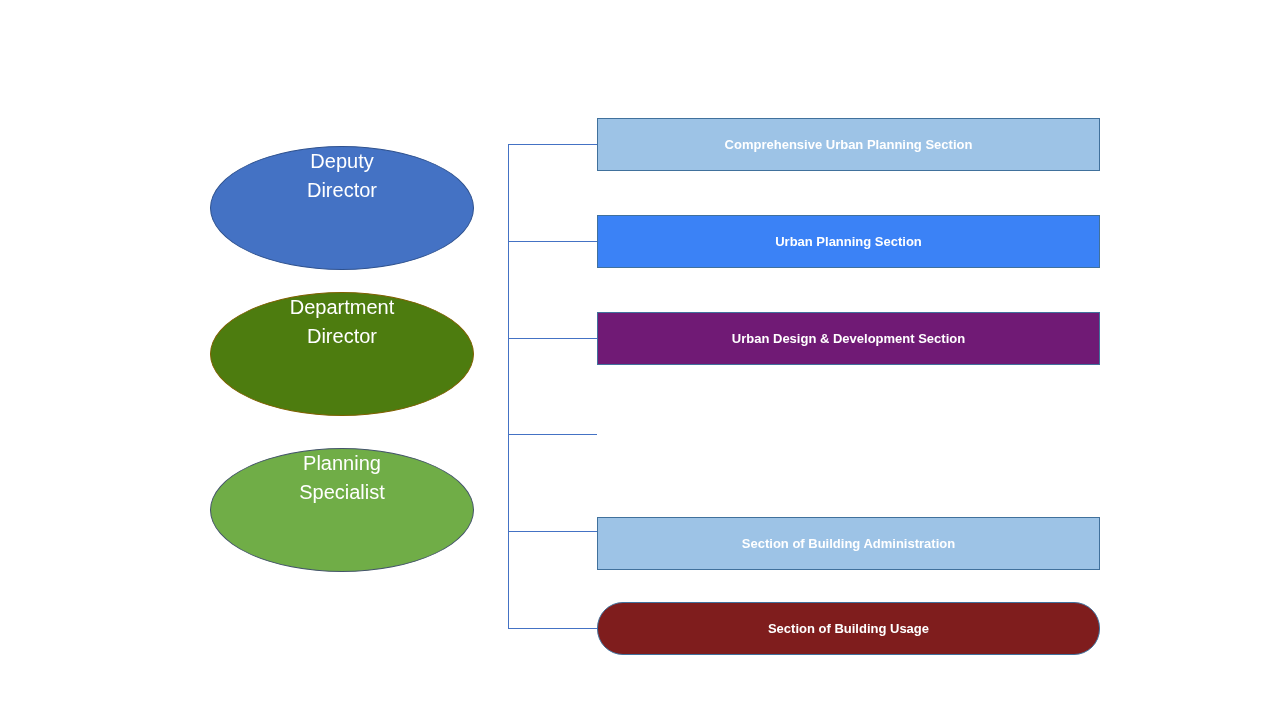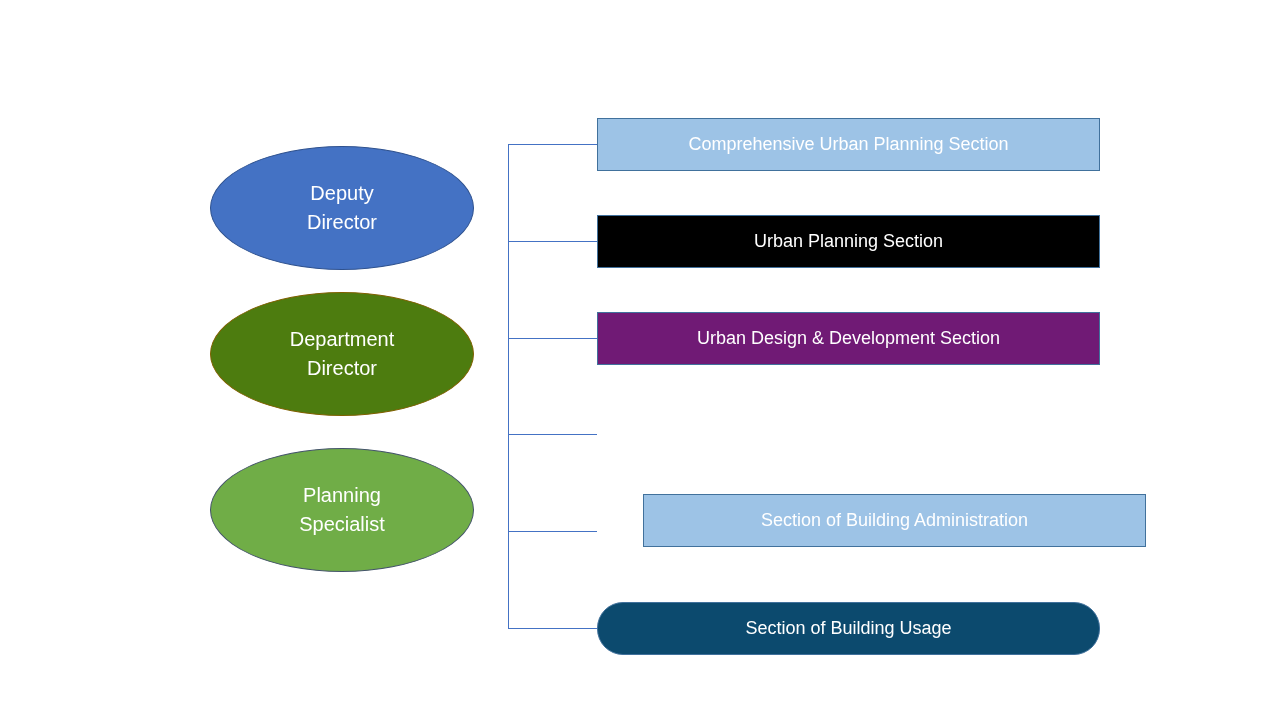--- a/index.html
+++ b/index.html
@@ -19,21 +19,20 @@
   
   .ellipse {
     position: absolute;
     left: 210px;
     width: 264px;
     height: 124px;
     border-radius: 50%;
     border: 1.6px solid #555555;
     box-sizing: border-box;
     display: flex;
-    align-items: center;
     justify-content: center;
   }
   .ellipse.e1 { top: 146px; }
   .ellipse.e2 { top: 292px; }
   .ellipse.e3 { top: 448px; }
   .ellipse-label {
     display: block;
     width: 122px;
     text-align: center;
     color: #ffffff;
@@ -74,26 +73,26 @@
     border: 1.6px solid #41719C;
     box-sizing: border-box;
     display: flex;
     align-items: center;
     justify-content: center;
   }
   .section.r1 { top: 118px; }
   .section.r2 { top: 215px; }
   .section.r3 { top: 312px; }
   .section.r4 { top: 408px; }
-  .section.r5 { top: 494px; margin-left: 46px; }
+  .section.r5 { top: 517px; }
   .section.r6 { top: 602px; }
   .section-label {
     color: #ffffff;
-    font-size: 18px;
-    font-weight: 400;
+    font-size: 13px;
+    font-weight: 700;
     text-align: center;
     padding: 0 10px;
   }
 </style>
 </head>
 <body>
 
 <div class="canvas">
 
   <div class="ellipse e1" style="background-color: rgb(68, 114, 196); border-color: rgb(47, 82, 143);">
@@ -113,30 +112,30 @@
   <div class="line h h2" style="background-color: rgb(68, 114, 196);"></div>
   <div class="line h h3" style="background-color: rgb(68, 114, 196);"></div>
   <div class="line h h4" style="background-color: rgb(68, 114, 196);"></div>
   <div class="line h h5" style="background-color: rgb(68, 114, 196);"></div>
   <div class="line h h6" style="background-color: rgb(68, 114, 196);"></div>
 
   <div class="section r1" style="background-color: rgb(157, 195, 230); border-color: rgb(65, 113, 156);">
     <span class="section-label">Comprehensive Urban Planning Section</span>
   </div>
 
-  <div class="section r2" style="background-color: #000000; border-color: rgb(65, 113, 156);">
+  <div class="section r2" style="background-color: #3b82f6; border-color: rgb(65, 113, 156);">
     <span class="section-label">Urban Planning Section</span>
   </div>
 
   <div class="section r3" style="background-color: #701a75; border-color: rgb(65, 113, 156);">
     <span class="section-label">Urban Design &amp; Development Section</span>
   </div>
 
 
   <div class="section r5" style="background-color: rgb(157, 195, 230); border-color: rgb(65, 113, 156);">
     <span class="section-label">Section of Building Administration</span>
   </div>
 
-  <div class="section r6" style="background-color: #0c4a6e; border-color: rgb(65, 113, 156); border-radius: 26px;">
+  <div class="section r6" style="background-color: #7f1d1d; border-color: rgb(65, 113, 156); border-radius: 26px;">
     <span class="section-label">Section of Building Usage</span>
   </div>
 
 </div>
 
 </body></html>

